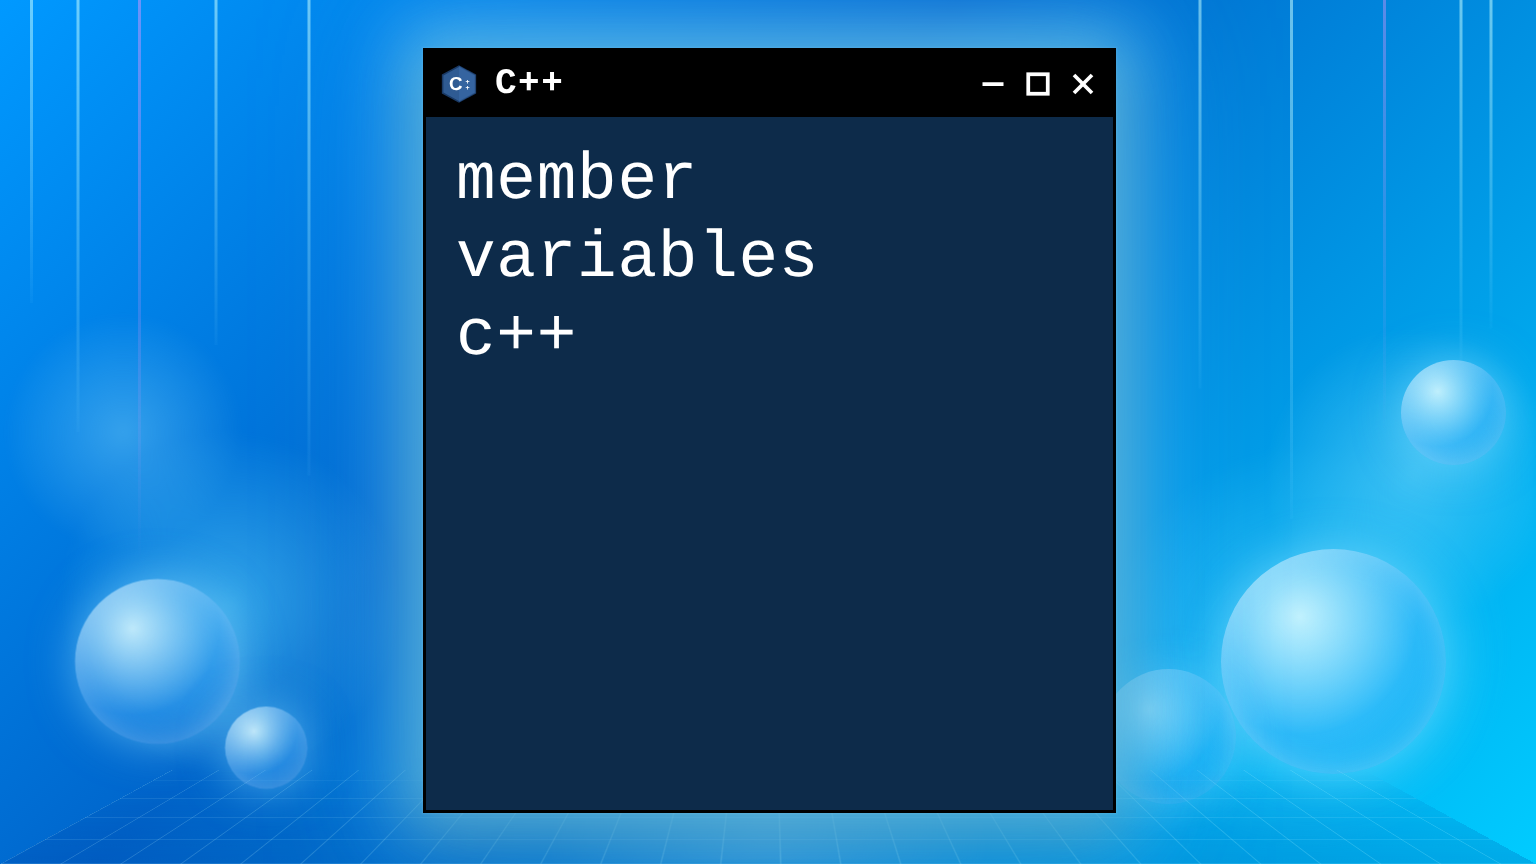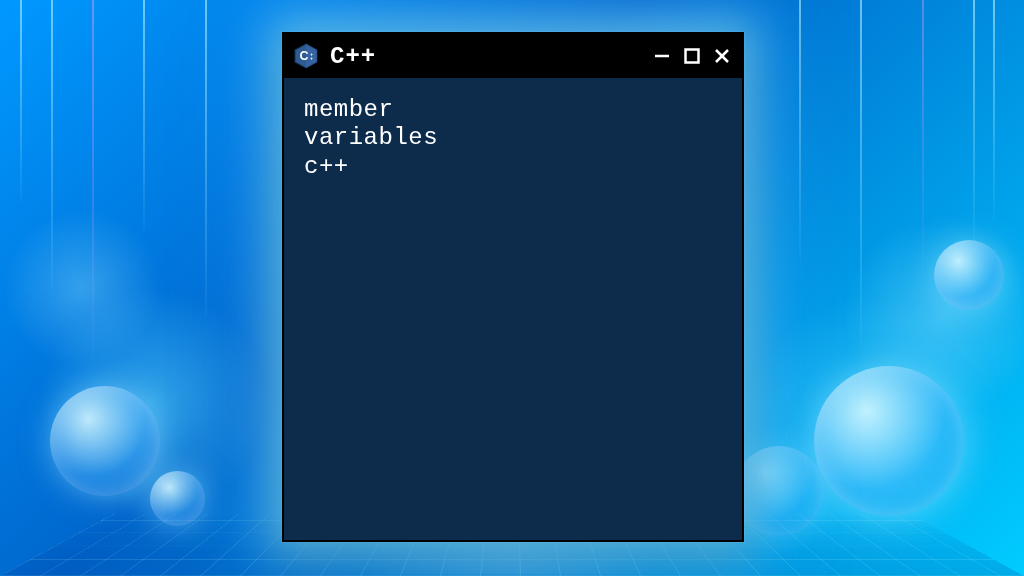--- a/index.html
+++ b/index.html
@@ -150,21 +150,21 @@
       justify-content: center;
       cursor: pointer;
     }
     
     .ctrl svg { display: block; }
     
     .content {
       flex: 1;
       padding: 18px 20px;
       color: #fff;
-      font-size: 24px;
+      font-size: 44px;
       line-height: 1.18;
       font-family: 'Consolas', 'Courier New', monospace;
       letter-spacing: 0.5px;
       white-space: pre-line;
     }
   </style>
 </head>
 <body>
 
 <div class="bg-layer">

